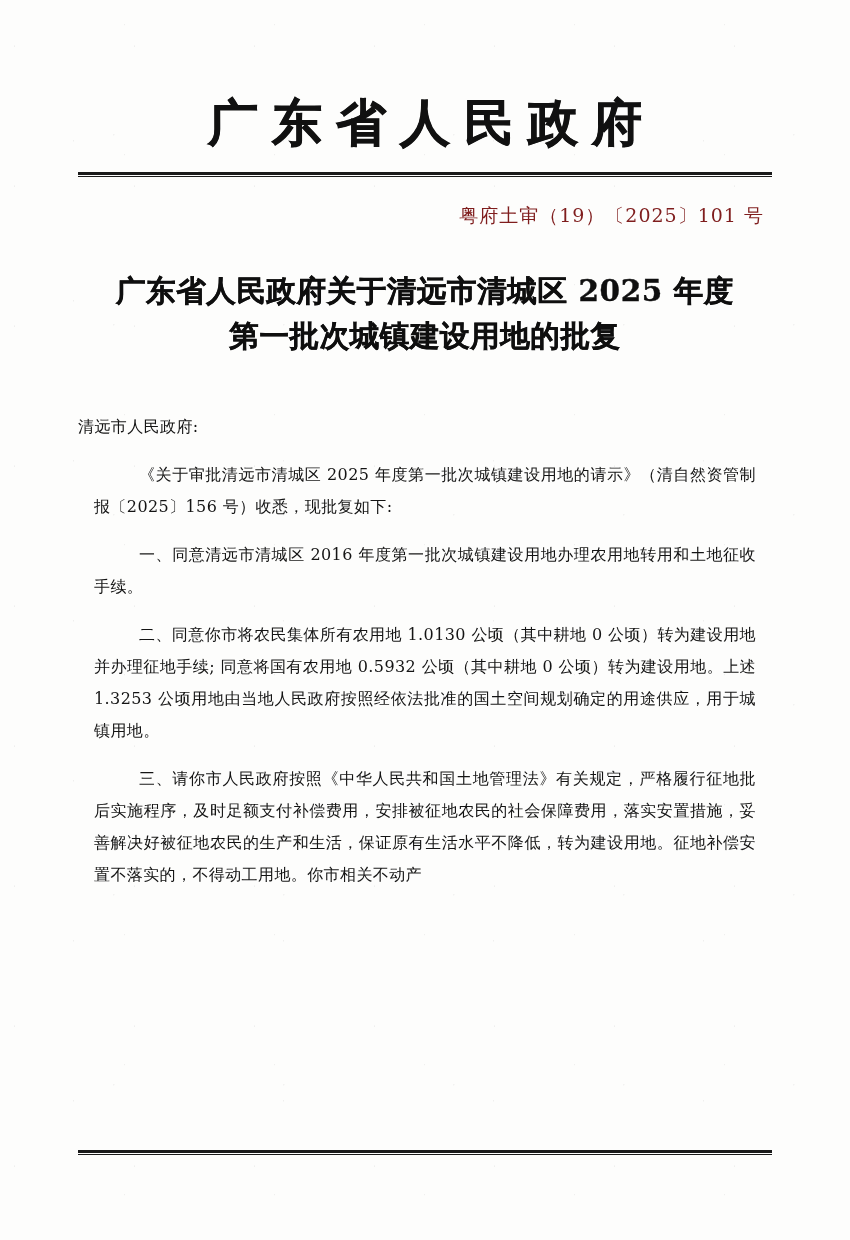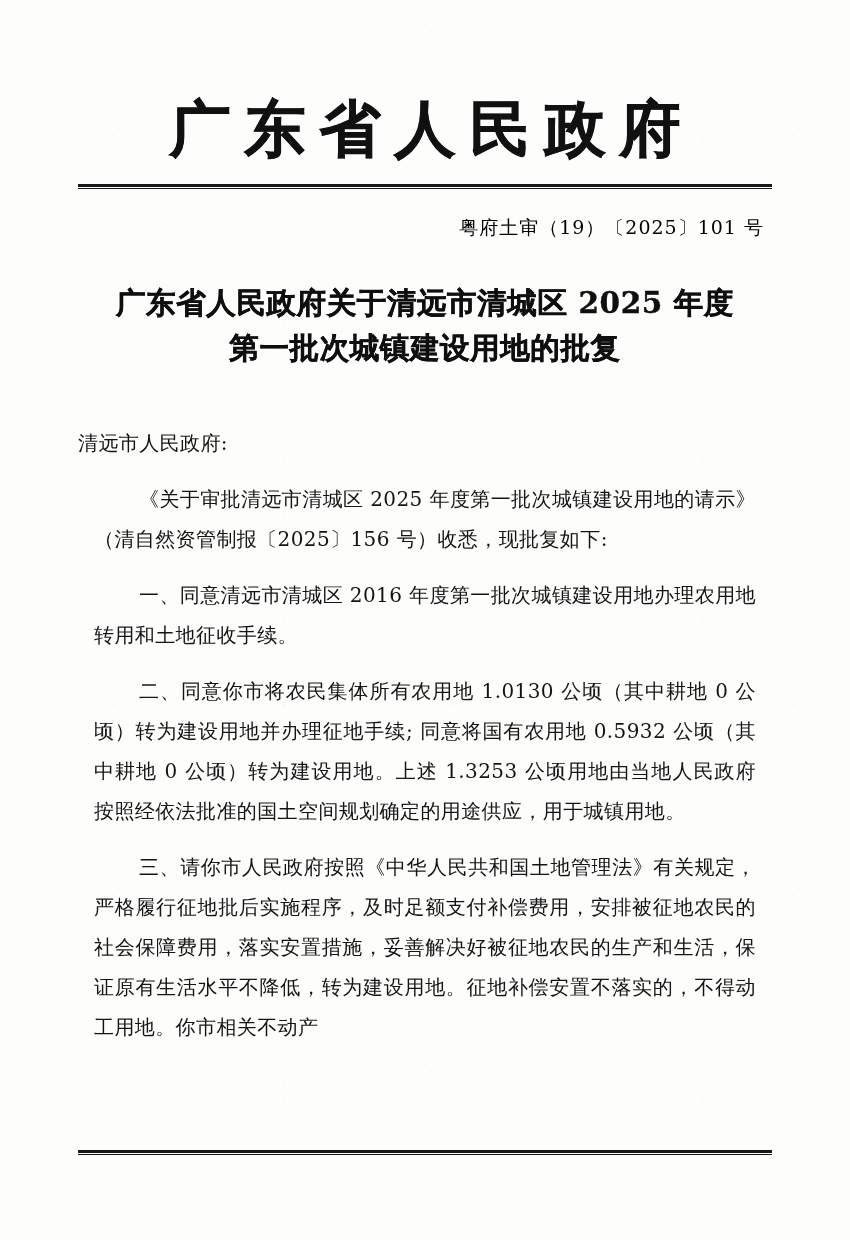--- a/index.html
+++ b/index.html
@@ -25,21 +25,21 @@
   }
 
   
   .masthead {
     padding-top: 96px;
     text-align: center;
   }
   .masthead-title {
     font-family: "DejaVu Serif", "Liberation Serif", serif;
     font-weight: bold;
-    font-size: 61px;
+    font-size: 50px;
     letter-spacing: 14px;
     text-indent: 14px;
     color: #111;
     line-height: 1.08;
     white-space: nowrap;
     -webkit-text-stroke: 0.7px #111;
   }
 
   .rule-double {
     margin-top: 22px;
@@ -51,21 +51,21 @@
 
   
   .docnum-row {
     margin-top: 26px;
     text-align: right;
     padding-right: 8px;
   }
   .docnum {
     font-size: 19px;
     letter-spacing: 1px;
-    color: #000000;
+    color: #7f1d1d;
     font-family: "DejaVu Serif", "Liberation Serif", serif;
   }
 
   
   .doc-title {
     margin-top: 40px;
     text-align: center;
     font-weight: bold;
     font-size: 29.5px;
     line-height: 1.52;
@@ -73,21 +73,21 @@
     color: #0f0f0f;
     -webkit-text-stroke: 0.4px #0f0f0f;
   }
   .doc-title .line2 {
     display: block;
   }
 
   
   .body {
     margin-top: 52px;
-    font-size: 20px;
+    font-size: 16px;
     line-height: 2.0;
     letter-spacing: 0.4px;
     color: #141414;
   }
   .addressee {
     margin: 0 0 2px 0;
   }
   .para {
     margin: 16px;
     text-indent: 45px;

